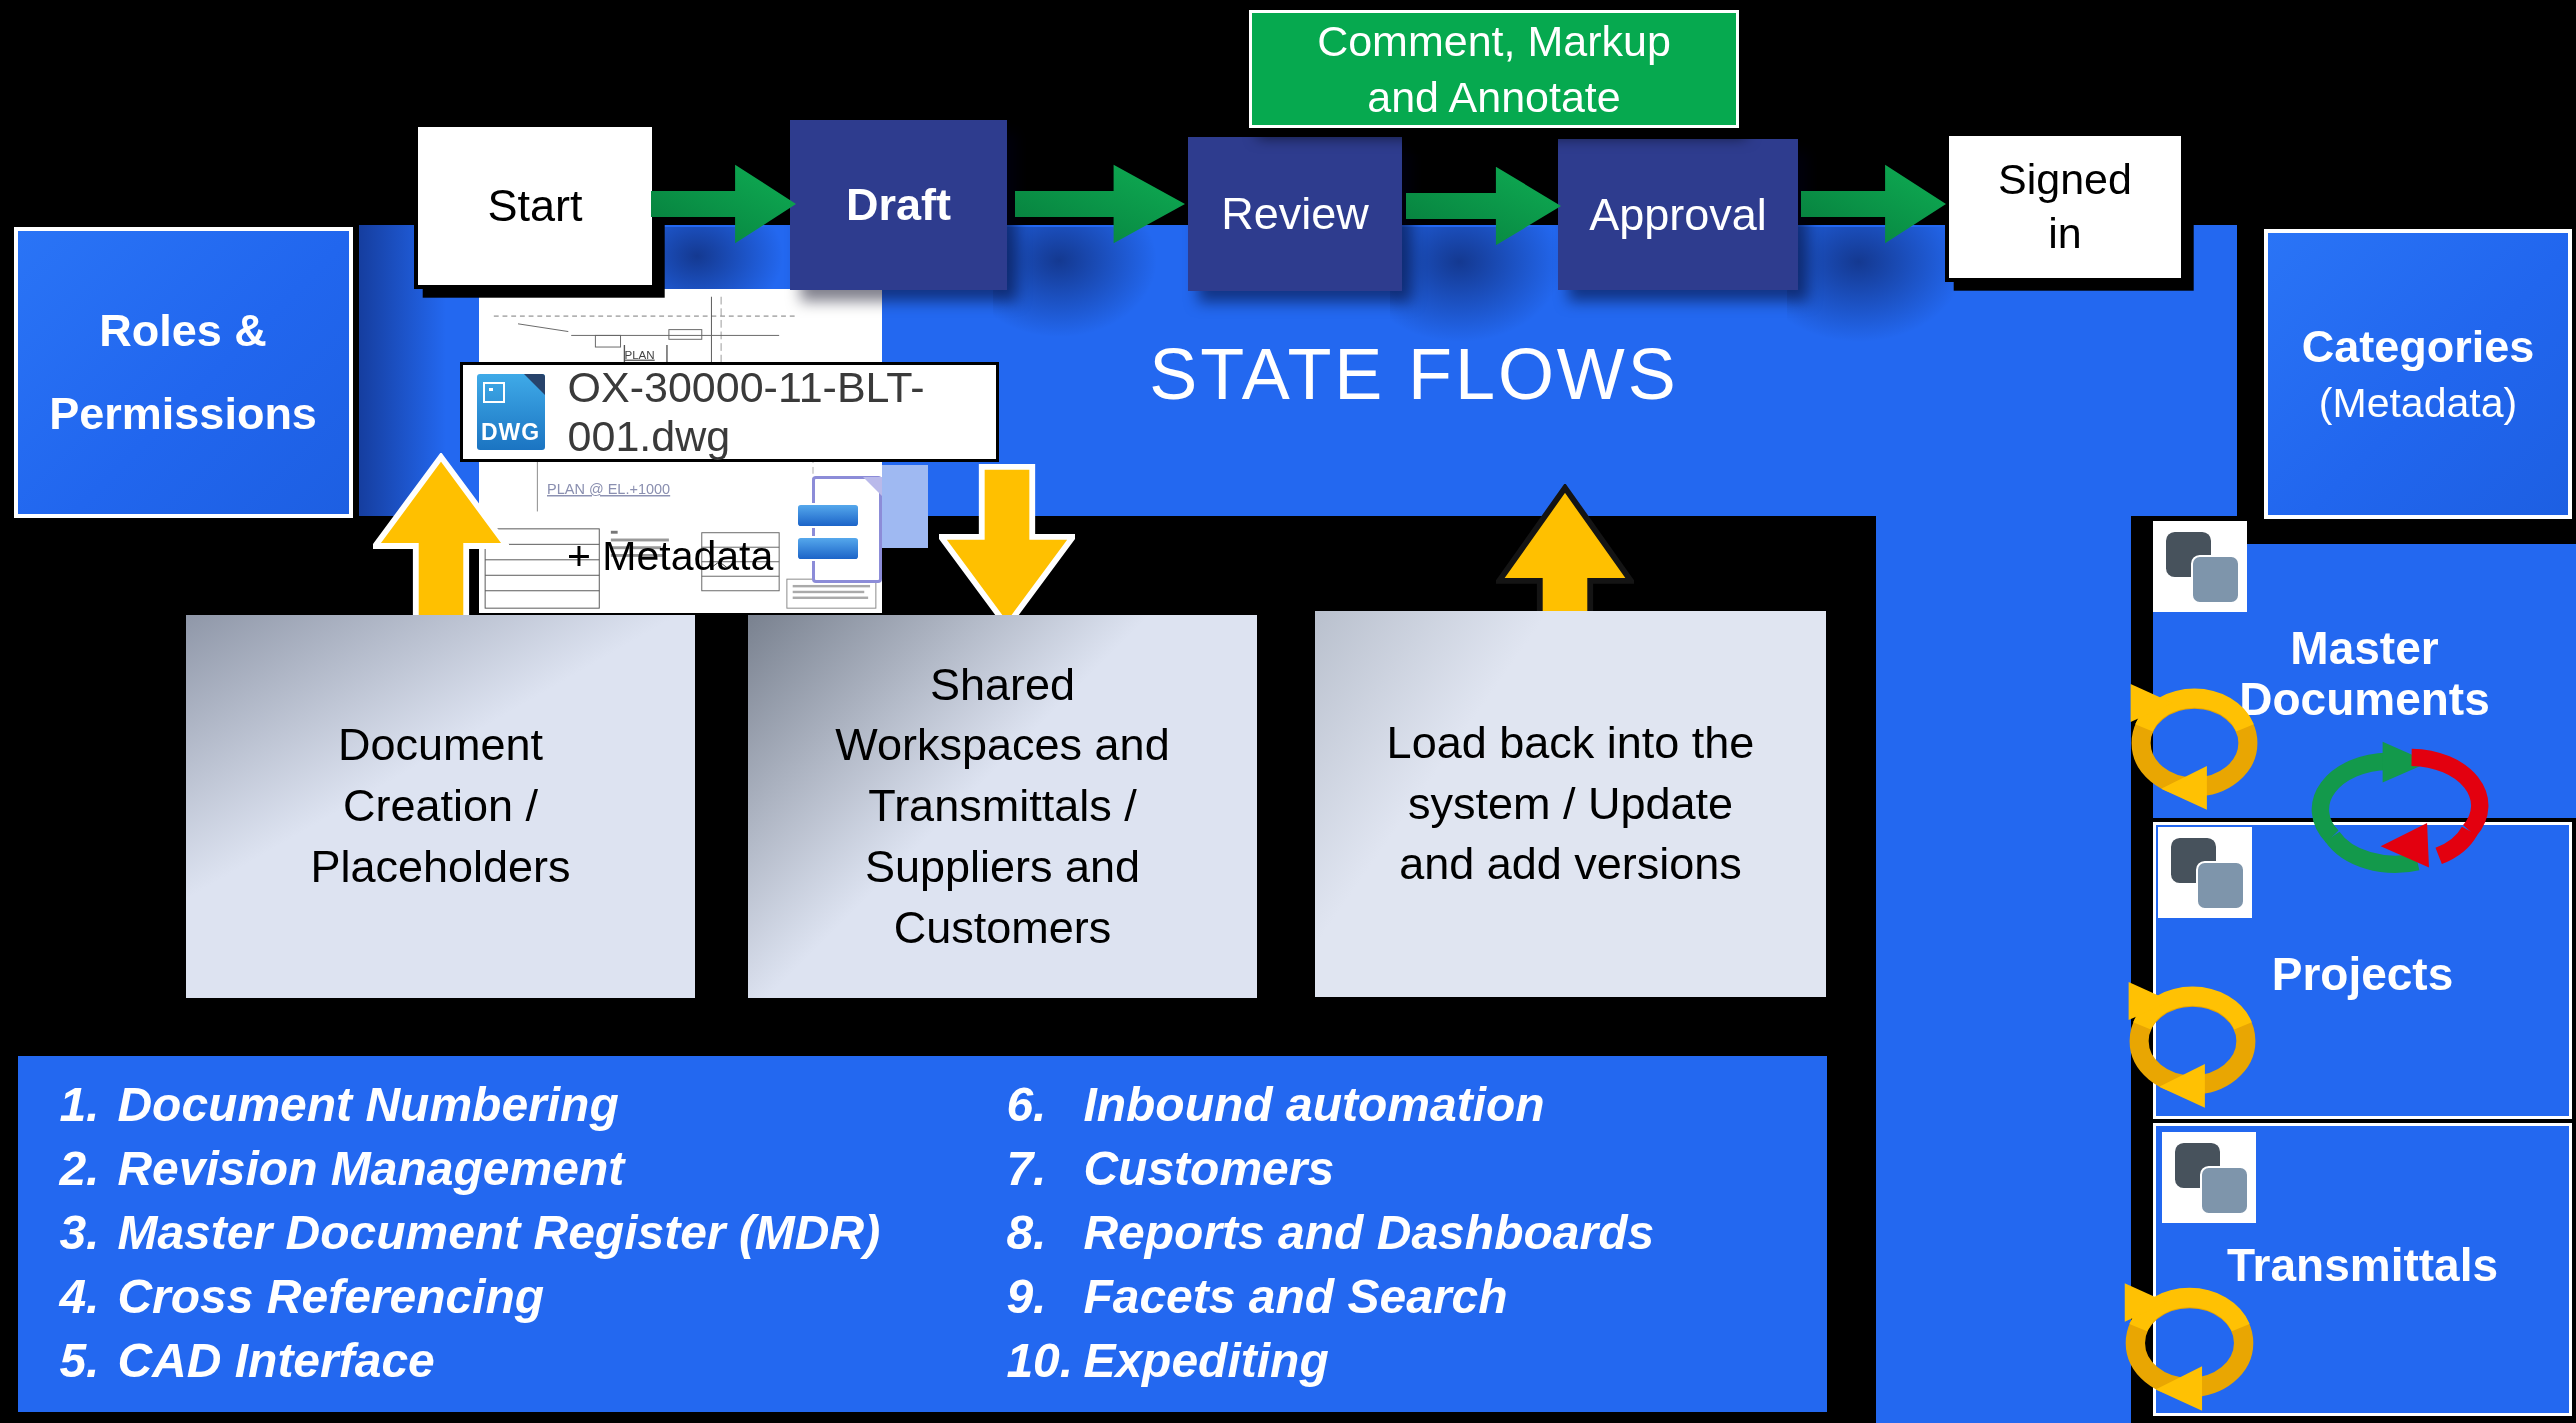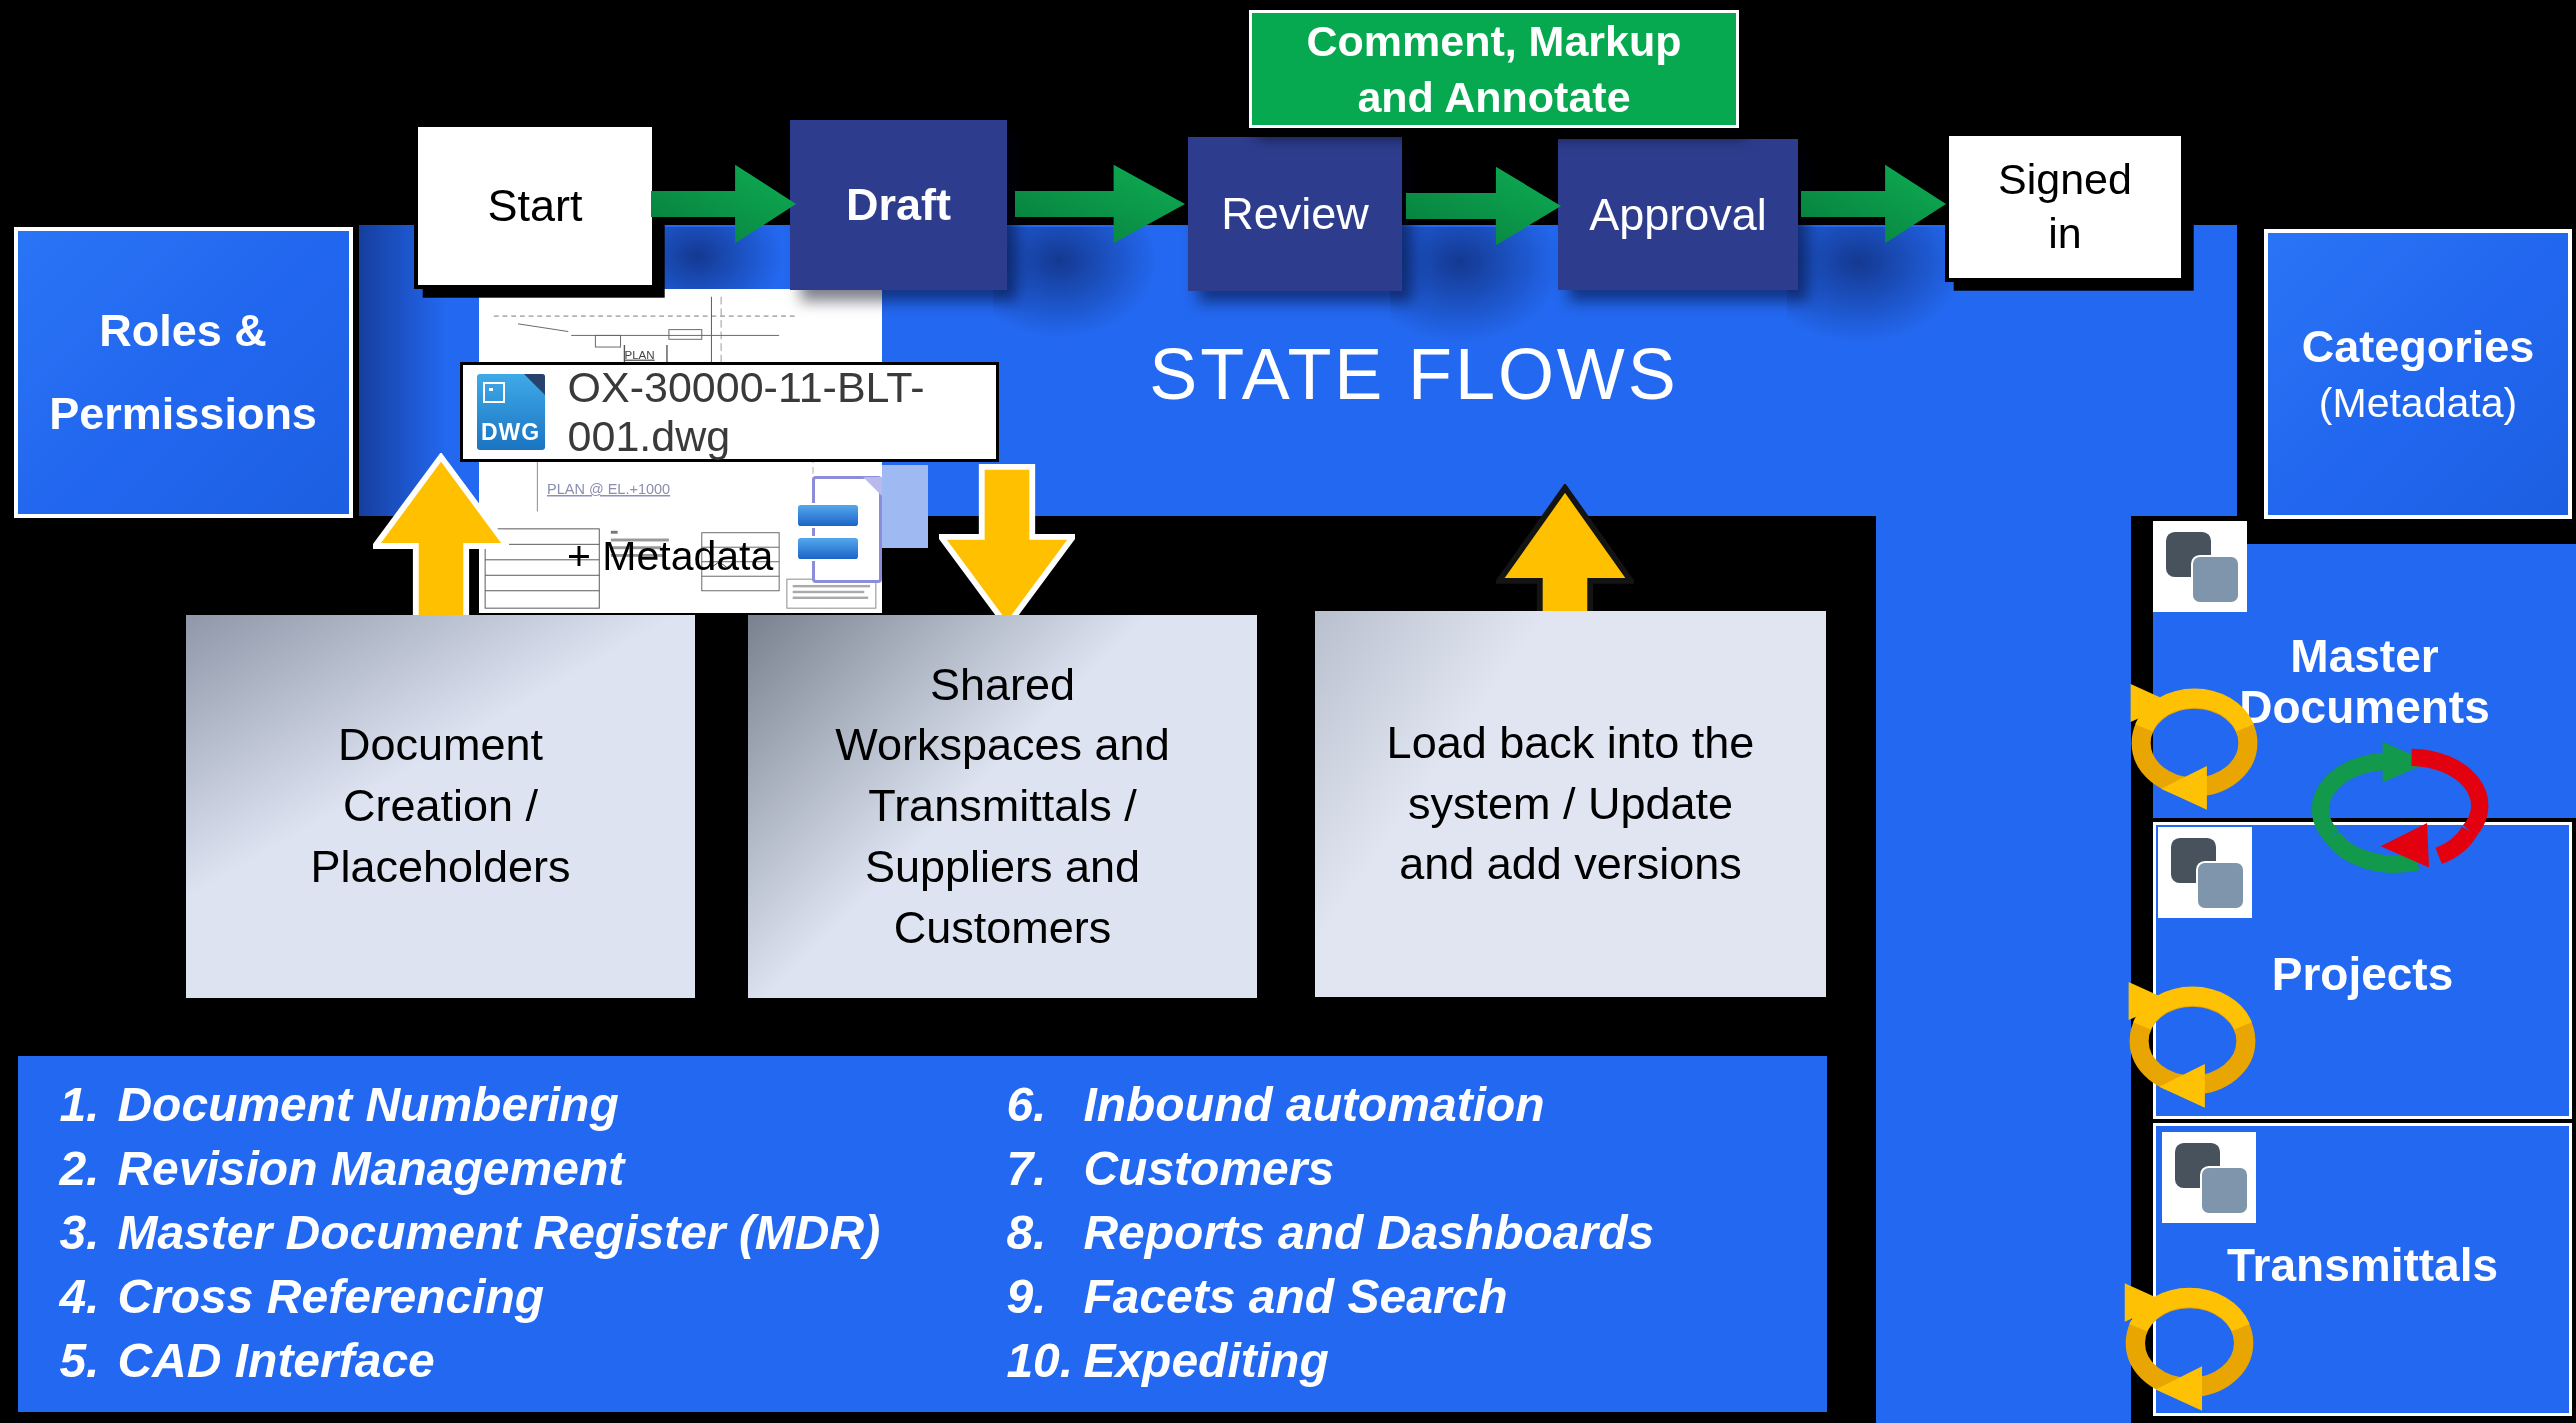--- a/index.html
+++ b/index.html
@@ -29,21 +29,21 @@
   .state.light{background:#fff;color:#000;border:4.8px solid #000;box-shadow:8.7px 8.7px 0 #000;}
   .state.dark{background:#2E3C8E;color:#fff;box-shadow:9.7px 11.6px 13.6px rgba(0,0,25,.5);}
   .st-start{left:414px;top:123px;width:234px;height:158px;}
   .st-draft{left:790px;top:120px;width:217px;height:170px;font-weight:bold;}
   .st-review{left:1188px;top:137px;width:214px;height:154px;}
   .st-approval{left:1558px;top:139px;width:240px;height:151px;}
   .st-signed{left:1945px;top:132px;width:232px;height:142px;font-size:43px;line-height:1.25;}
   .st-signed .wrap{width:145px;}
   .comment-box{left:1249px;top:9.7px;width:484px;height:112px;background:#06A94F;
      border:3.9px solid #fff;color:#fff;display:flex;flex-direction:column;justify-content:space-between;
-     text-align:center;font-size:43px;font-weight:700;line-height:1.32;
+     text-align:center;font-size:43px;font-weight:400;line-height:1.32;
      box-shadow:7.7px 9.7px 13.6px rgba(0,0,0,.6);}
   
   .drawing{left:479px;top:289px;width:403px;height:324px;background:#fff;}
   .bluestrip{left:882px;top:465px;width:46px;height:83px;background:#9FB9F2;}
   .dwgbar{left:460px;top:362px;width:533px;height:94px;background:#fff;border:3.9px solid #000;
      display:flex;align-items:center;}
   .dwgicon{width:68px;height:76px;margin-left:13.6px;position:relative;border-radius:3px;
      background:linear-gradient(180deg,#3FAAE8 0%,#1B74C2 100%);overflow:hidden;flex:none;}
   .dwgicon .fold{position:absolute;right:0;top:0;width:0;height:0;
      border-left:21px solid transparent;border-top:21px solid #27436B;}
@@ -289,21 +289,21 @@
           <span>Facets and Search</span>
         </div>
       <div class="frow">
           <span class="fnum">10.</span>
           <span>Expediting</span>
         </div>
     </div>
   </div>
 
   <div class="abs repo master">
-    <div class="label" style="top:79px;margin-top:8px;">
+    <div class="label" style="top:79px;">
       <div>Master</div>
       <div>Documents</div>
     </div>
   </div>
   <div class="abs repo projects">
     <div class="label" style="top:124px;">Projects</div>
   </div>
   <div class="abs repo transmittals">
     <div class="label" style="top:114px;">Transmittals</div>
   </div>

